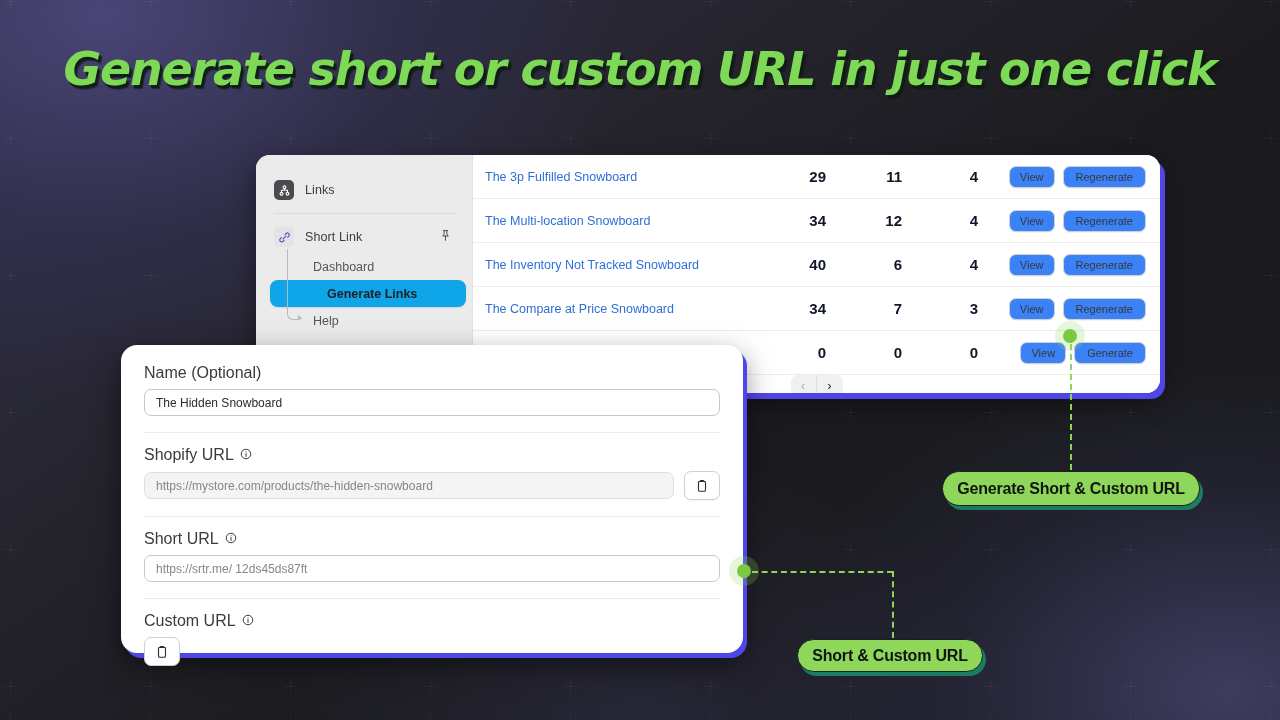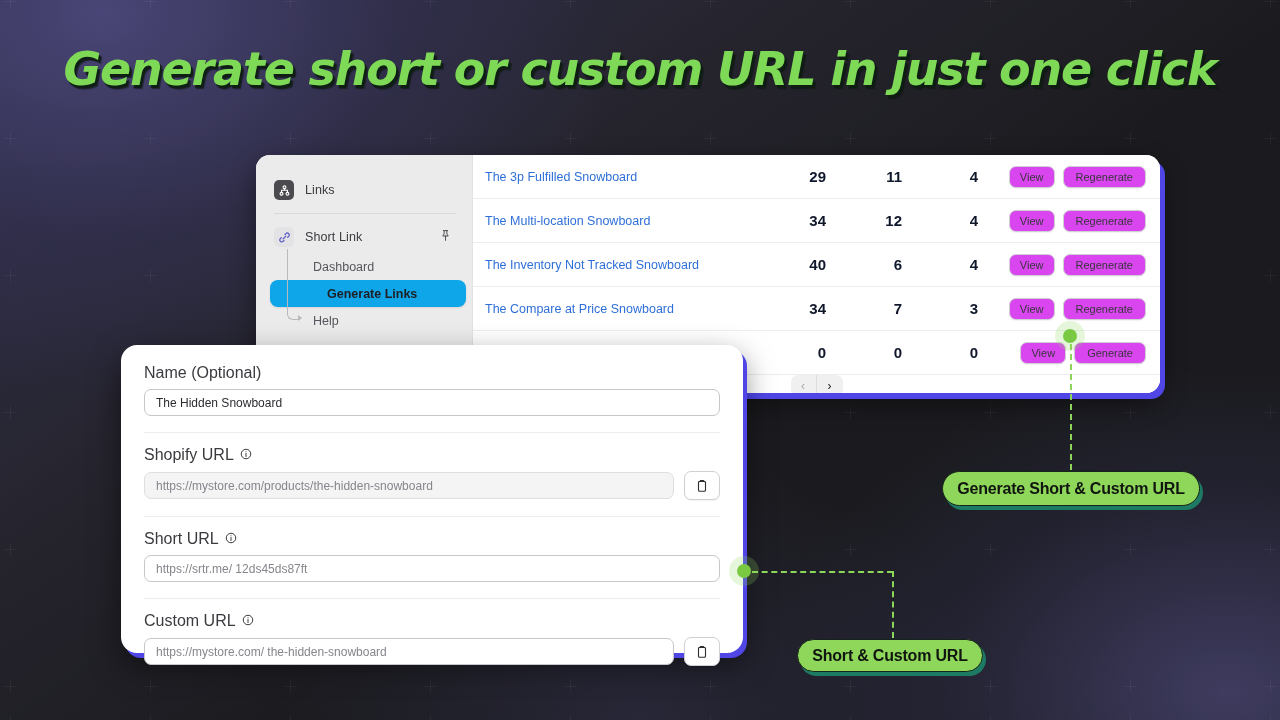--- a/index.html
+++ b/index.html
@@ -128,21 +128,21 @@
     display: flex; align-items: center;
     height: 44px; flex: none;
     border-bottom: 1px solid #ededef;
     padding: 0 14px 0 12px;
   }
   .c-name { flex: 1; font-size: 12.5px; color: #2f6fd8; white-space: nowrap; }
   .c-num { width: 76px; text-align: right; font-size: 15px; color: #0f172a; font-weight: bold; }
   .c-act { width: 168px; display: flex; justify-content: flex-end; gap: 8px; padding-left: 16px; }
   .tbtn {
     font-size: 11px; color: #37373b;
-    background: #d946ef; border: 1px solid #d0d0d4;
+    background: #3b82f6; border: 1px solid #d0d0d4;
     border-radius: 7px; padding: 4px 10px;
     box-shadow: 0 1px 1px rgba(0,0,0,.05);
     white-space: nowrap;
   }
   .tbtn.wide { padding: 4px 12px; }
   #pager-row {
     height: 38px; display: flex; align-items: center; justify-content: center;
     background: #fff; border-bottom: 1px solid #ebebed;
   }
   #pager {
@@ -398,21 +398,20 @@
         <span>Custom URL</span>
         <span>
           <svg width="12" height="12" viewBox="0 0 24 24" fill="none" stroke="#3a3a3f" stroke-width="2">
             <circle cx="12" cy="12" r="9.5"></circle>
               <path d="M12 11v6" stroke-linecap="round"></path>
               <circle cx="12" cy="7.4" r="1.1" fill="#3a3a3f" stroke="none"></circle>
           </svg>
         </span>
       </div>
       <div class="input-row">
-        <div class="txt-input plain">https://mystore.com/ the-hidden-snowboard</div>
         <div class="copy-btn">
           <svg width="14" height="14" viewBox="0 0 24 24" fill="none" stroke="#2c2c31" stroke-width="1.9" stroke-linejoin="round">
             <rect x="6" y="4" width="12" height="17" rx="2.2"></rect>
               <path d="M9.5 4V2.8h5V4"></path>
           </svg>
         </div>
       </div>
     </div>
 
   </div>

